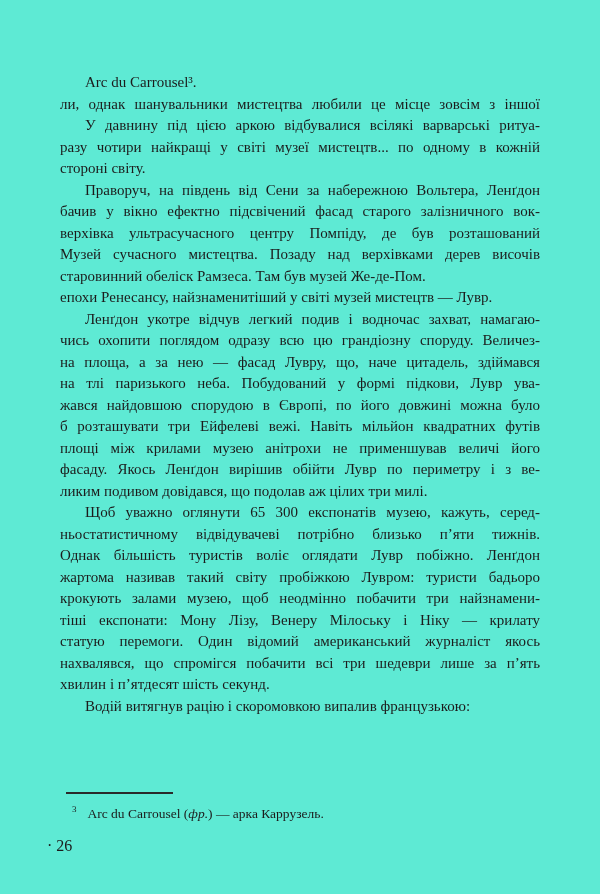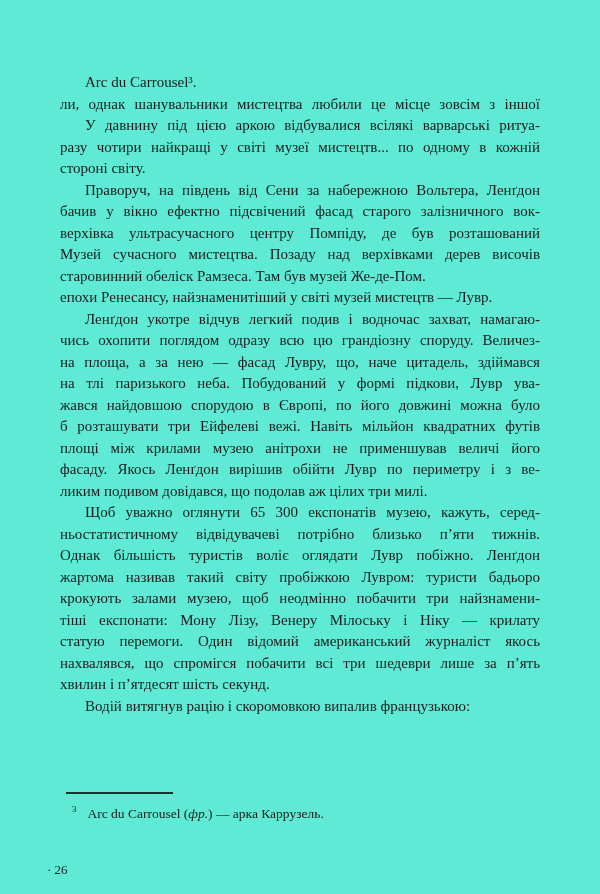--- a/index.html
+++ b/index.html
@@ -57,22 +57,22 @@
     font-size: 9px;
     vertical-align: super;
     margin-right: 11px;
   }
   .footnote .fn-italic {
     font-style: italic;
   }
   .page-number {
     position: absolute;
     left: 47px;
-    top: 862px;
-    font-size: 13px;
+    top: 837px;
+    font-size: 16px;
   }
 </style>
 </head>
 <body>
 
 <div class="page">
 
   <div class="text-column">
       <div class="line first last">Arc du Carrousel³.</div>
       <div class="line">ли, однак шанувальники мистецтва любили це місце зовсім з іншої</div>

